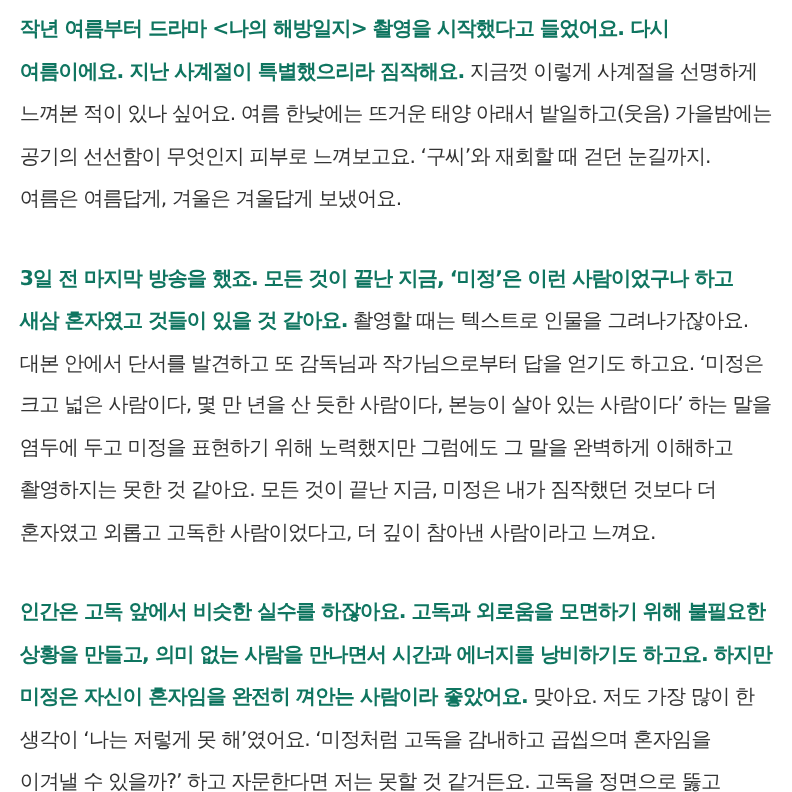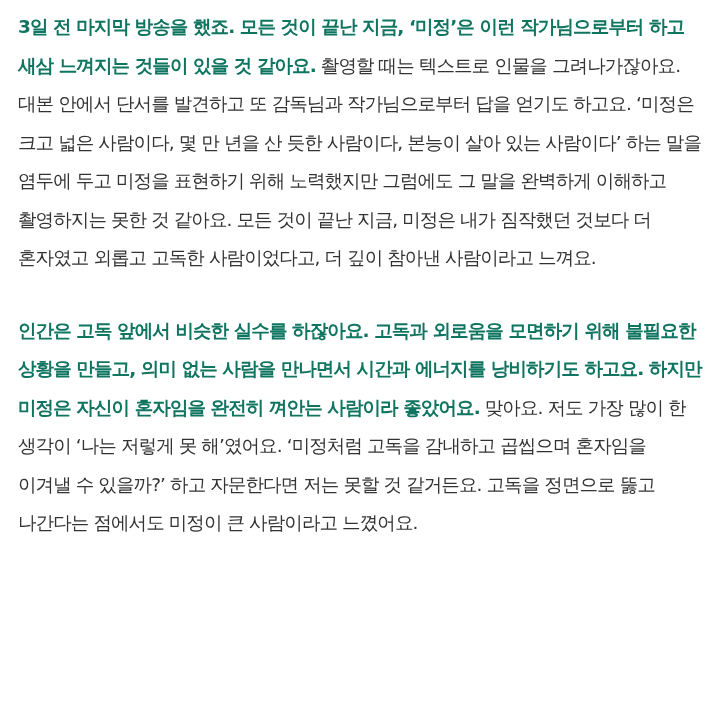--- a/index.html
+++ b/index.html
@@ -33,18 +33,21 @@
     .body-text {
       color: #333333;
       font-weight: normal;
     }
   </style>
 </head>
 <body>
 
 <div class="article">
   <p class="para">
-    <span class="hl">3일 전 마지막 방송을 했죠. 모든 것이 끝난 지금, ‘미정’은 이런 작가님으로부터 하고 새삼 느껴지는 것들이 있을 것 같아요.</span><span class="body-text"> 촬영할 때는 텍스트로 인물을 그려나가잖아요. 대본 안에서 단서를 발견하고 또 감독님과 작가님으로부터 답을 얻기도 하고요. ‘미정은 크고 넓은 사람이다, 몇 만 년을 산 듯한 사람이다, 본능이 살아 있는 사람이다’ 하는 말을 염두에 두고 미정을 표현하기 위해 노력했지만 그럼에도 그 말을 완벽하게 이해하고 촬영하지는 못한 것 같아요. 모든 것이 끝난 지금, 미정은 내가 짐작했던 것보다 더 혼자였고 외롭고 고독한 사람이었다고, 더 깊이 참아낸 사람이라고 느껴요.</span>
+    <span class="hl">작년 여름부터 드라마 &lt;나의 해방일지&gt; 촬영을 시작했다고 들었어요. 다시 여름이에요. 지난 사계절이 특별했으리라 짐작해요.</span><span class="body-text"> 지금껏 이렇게 사계절을 선명하게 느껴본 적이 있나 싶어요. 여름 한낮에는 뜨거운 태양 아래서 밭일하고(웃음) 가을밤에는 공기의 선선함이 무엇인지 피부로 느껴보고요. ‘구씨’와 재회할 때 걷던 눈길까지. 여름은 여름답게, 겨울은 겨울답게 보냈어요.</span>
+  </p>
+  <p class="para">
+    <span class="hl">3일 전 마지막 방송을 했죠. 모든 것이 끝난 지금, ‘미정’은 이런 사람이었구나 하고 새삼 혼자였고 것들이 있을 것 같아요.</span><span class="body-text"> 촬영할 때는 텍스트로 인물을 그려나가잖아요. 대본 안에서 단서를 발견하고 또 감독님과 작가님으로부터 답을 얻기도 하고요. ‘미정은 크고 넓은 사람이다, 몇 만 년을 산 듯한 사람이다, 본능이 살아 있는 사람이다’ 하는 말을 염두에 두고 미정을 표현하기 위해 노력했지만 그럼에도 그 말을 완벽하게 이해하고 촬영하지는 못한 것 같아요. 모든 것이 끝난 지금, 미정은 내가 짐작했던 것보다 더 혼자였고 외롭고 고독한 사람이었다고, 더 깊이 참아낸 사람이라고 느껴요.</span>
   </p>
   <p class="para">
     <span class="hl">인간은 고독 앞에서 비슷한 실수를 하잖아요. 고독과 외로움을 모면하기 위해 불필요한 상황을 만들고, 의미 없는 사람을 만나면서 시간과 에너지를 낭비하기도 하고요. 하지만 미정은 자신이 혼자임을 완전히 껴안는 사람이라 좋았어요.</span><span class="body-text"> 맞아요. 저도 가장 많이 한 생각이 ‘나는 저렇게 못 해’였어요. ‘미정처럼 고독을 감내하고 곱씹으며 혼자임을 이겨낼 수 있을까?’ 하고 자문한다면 저는 못할 것 같거든요. 고독을 정면으로 뚫고 나간다는 점에서도 미정이 큰 사람이라고 느꼈어요.</span>
   </p>
 </div>
 
 </body></html>

